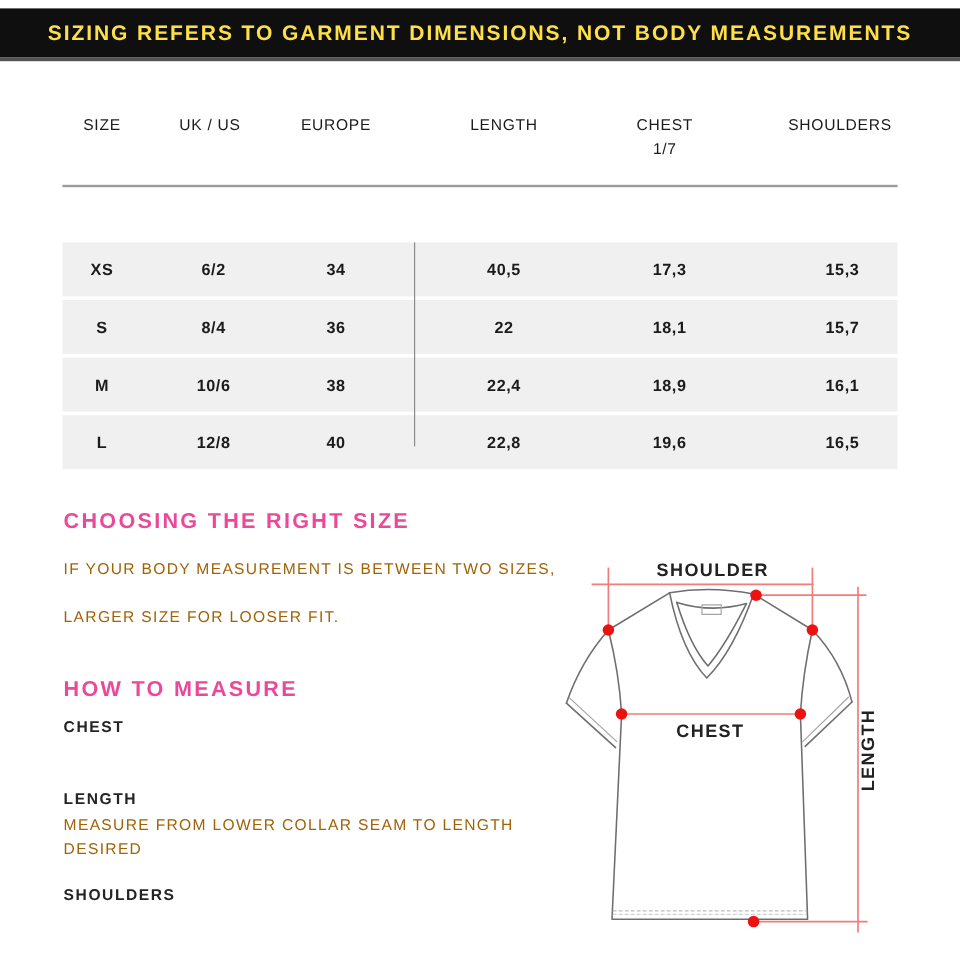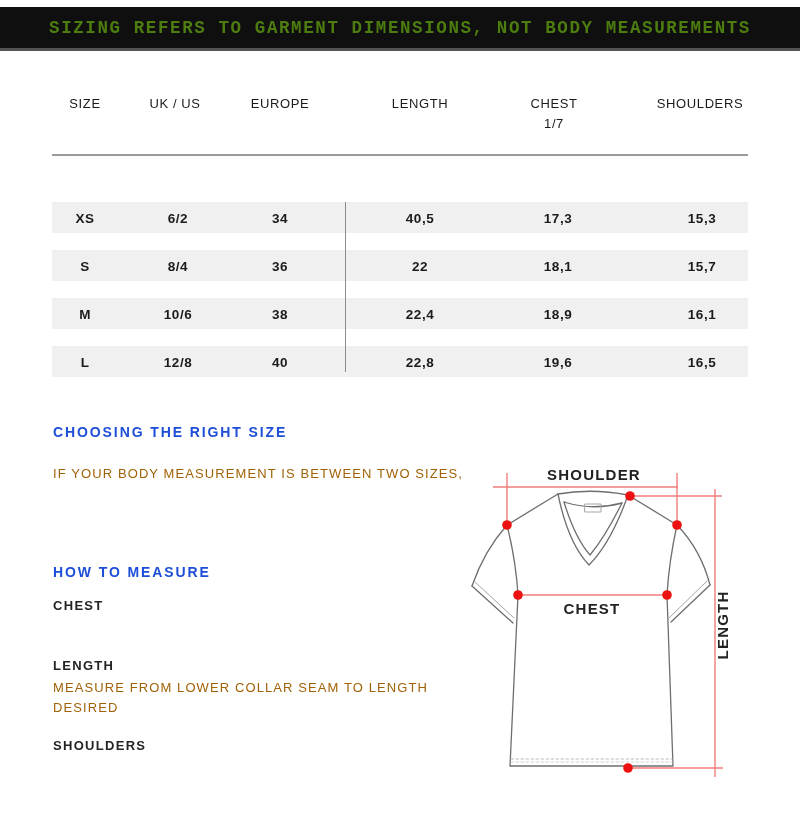--- a/index.html
+++ b/index.html
@@ -2,36 +2,36 @@
 <html><head>
 <meta charset="utf-8">
 <style>
   html,body{margin:0;padding:0;background:#fff;}
   .page{position:relative;width:800px;height:817px;background:#fff;overflow:hidden;
         font-family:"Liberation Sans",sans-serif;}
 
   
   .banner{position:absolute;left:0;top:7px;width:800px;height:41px;background:#0f0f0f;
           display:flex;align-items:center;justify-content:center;}
-  .banner span{color:#4d7c0f;font-size:17.5px;font-weight:bold;letter-spacing:1.6px;white-space:nowrap;font-family:Liberation Mono, monospace;}
+  .banner span{color:#fde047;font-size:17.5px;font-weight:bold;letter-spacing:1.6px;white-space:nowrap;}
   .banner-edge{position:absolute;left:0;top:48px;width:800px;height:3px;background:#535353;}
 
   
   .thead-cell{position:absolute;top:94px;transform:translateX(-50%);font-size:13px;font-weight:normal;
               color:#1b1b1b;letter-spacing:.6px;text-align:center;line-height:20px;white-space:nowrap;}
   .hrule{position:absolute;left:52px;top:154px;width:696px;height:2px;background:#9a9a9a;}
-  .trow{position:absolute;left:52px;width:696px;height:31px;background:#f0f0f0;}
+  .trow{position:absolute;left:52px;width:696px;height:45px;background:#f0f0f0;}
   .cell{position:absolute;top:50%;transform:translate(-50%,-50%);font-size:13.5px;font-weight:bold;
         color:#1b1b1b;letter-spacing:.5px;white-space:nowrap;}
   .c-size{left:33px}.c-uk{left:126px}.c-eu{left:228px}.c-len{left:368px}.c-chest{left:506px}.c-sh{left:650px}
   .vdivider{position:absolute;left:344.5px;top:202px;width:1.5px;height:170px;background:#8c8c8c;}
 
   
-  .sec-title{position:absolute;left:53px;font-size:14px;font-weight:bold;letter-spacing:1.9px;
-             color:#1d4ed8;white-space:nowrap;}
+  .sec-title{position:absolute;left:53px;font-size:18px;font-weight:bold;letter-spacing:1.9px;
+             color:#ec4899;white-space:nowrap;}
   .sub-title{position:absolute;left:53px;font-size:13px;font-weight:bold;letter-spacing:1.3px;
              color:#242424;white-space:nowrap;}
   .body-line{position:absolute;left:53px;font-size:13px;letter-spacing:1.1px;color:#a16207;white-space:nowrap;}
 
   
   .diagram{position:absolute;left:455px;top:455px;}
   .dia-label{font-family:"Liberation Sans",sans-serif;font-size:15px;font-weight:bold;
              letter-spacing:1.2px;fill:#222;}
 </style>
 </head>
@@ -85,20 +85,21 @@
     <span class="cell c-uk">12/8</span>
     <span class="cell c-eu">40</span>
     <span class="cell c-len">22,8</span>
     <span class="cell c-chest">19,6</span>
     <span class="cell c-sh">16,5</span>
   </div>
   <div class="vdivider"></div>
 
   <div class="sec-title" style="top:424px">CHOOSING THE RIGHT SIZE</div>
   <div class="body-line" style="top:466px">IF YOUR BODY MEASUREMENT IS BETWEEN TWO SIZES,</div>
+  <div class="body-line" style="top:506px">LARGER SIZE FOR LOOSER FIT.</div>
 
   <div class="sec-title" style="top:564px">HOW TO MEASURE</div>
   <div class="sub-title" style="top:598px">CHEST</div>
   <div class="sub-title" style="top:658px">LENGTH</div>
   <div class="body-line" style="top:680px">MEASURE FROM LOWER COLLAR SEAM TO LENGTH</div>
   <div class="body-line" style="top:700px">DESIRED</div>
   <div class="sub-title" style="top:738px">SHOULDERS</div>
 
   <svg class="diagram" width="300" height="335" viewBox="0 0 300 335">
 

